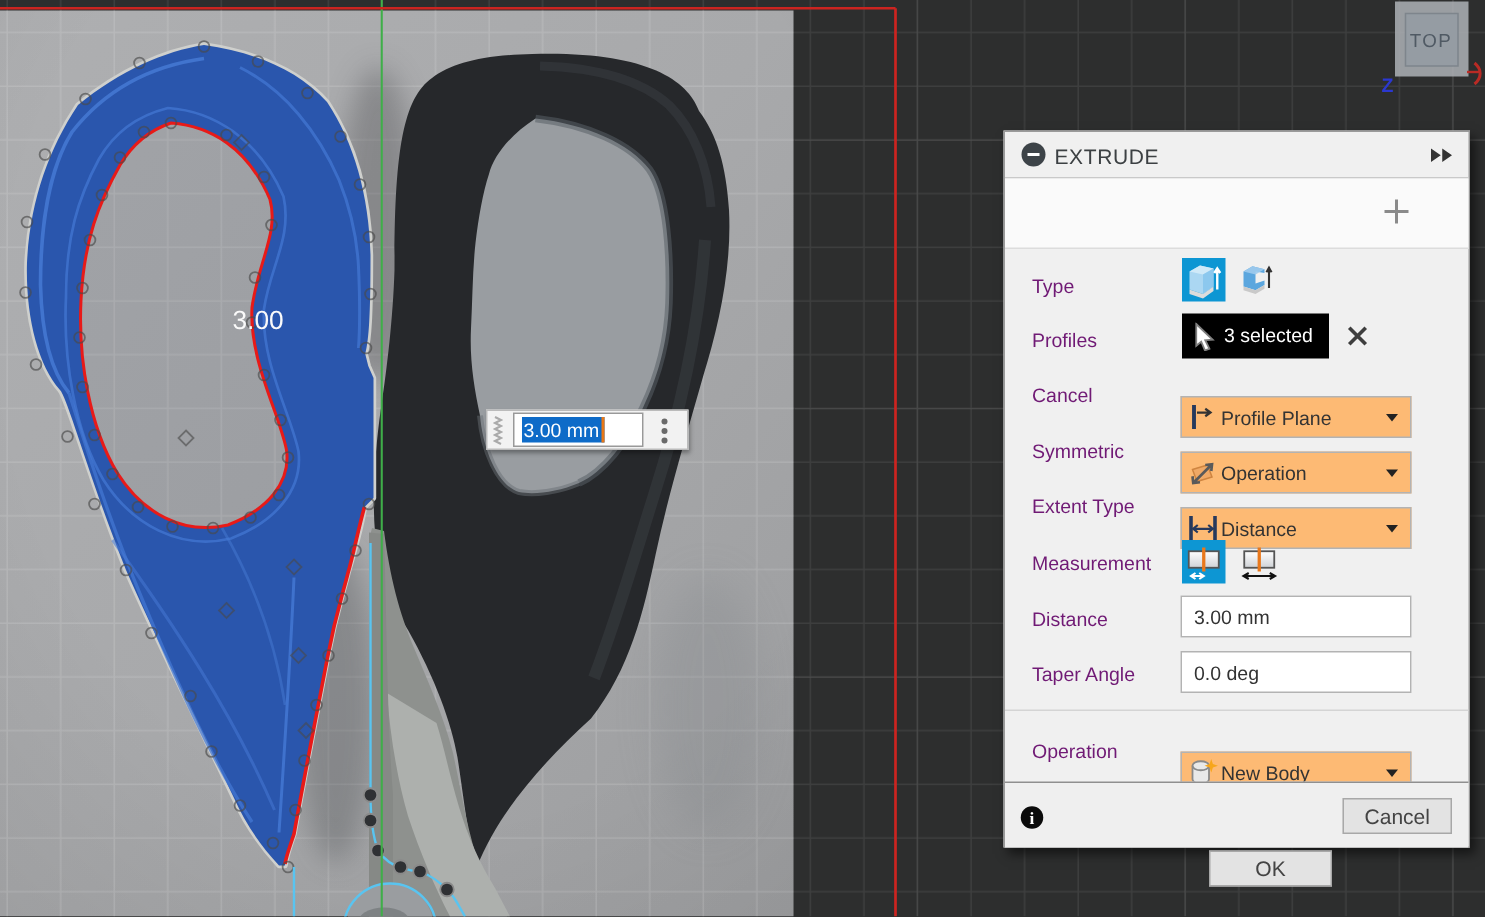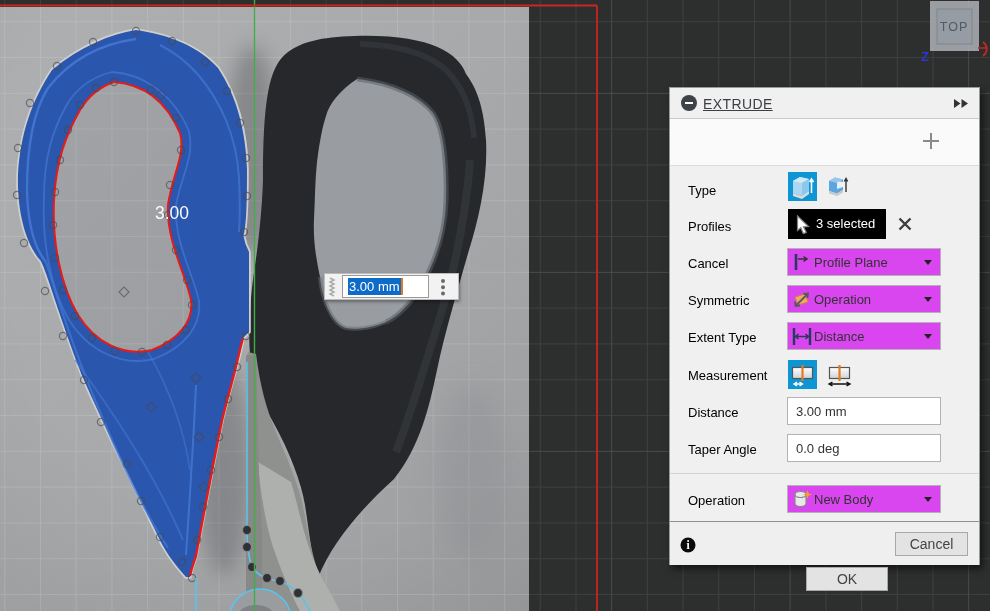--- a/index.html
+++ b/index.html
@@ -3,27 +3,27 @@
 <meta charset="utf-8">
 <style>
 html,body{margin:0;padding:0;background:#2d2e2e;width:990px;height:611px;overflow:hidden;
  font-family:"Liberation Sans",sans-serif;}
 #stage{position:absolute;left:0;top:0;width:990px;height:611px;}
 #cv{position:absolute;left:0;top:0;}
 
 #panel{position:absolute;left:669px;top:87px;width:309px;height:476px;background:#f0f0f0;
  border:1px solid #9a9a9a;box-shadow:3px 4px 7px rgba(0,0,0,.55);color:#333;font-size:13px;}
 #hdr{position:absolute;left:0;top:0;width:100%;height:30px;border-bottom:1px solid #c9c9c9;}
-#hdr .ttl{position:absolute;left:33px;top:8px;font-size:14px;color:#3c4043;letter-spacing:.4px;text-decoration:underline;}
+#hdr .ttl{position:absolute;left:33px;top:8px;font-size:14px;color:#3c4043;letter-spacing:.4px;}
 #hdr .min{position:absolute;left:11px;top:7px;width:16px;height:16px;border-radius:50%;background:#3d4348;}
 #hdr .min:after{content:"";position:absolute;left:4px;top:7px;width:8px;height:2px;background:#fff;}
 #presetrow{position:absolute;left:0;top:31px;width:100%;height:46px;background:#fafafa;border-bottom:1px solid #dcdcdc;}
 #preset{position:absolute;left:15px;top:8px;width:226px;height:28px;background:#fff;border:1px solid #b3b3b3;}
-.lbl{position:absolute;left:18px;color:#000000;}
-.combo{position:absolute;left:117px;width:152px;height:26px;background:#d946ef;border:1px solid #b3b3b3;}
+.lbl{position:absolute;left:18px;color:#701a75;}
+.combo{position:absolute;left:117px;width:152px;height:26px;background:#fdba74;border:1px solid #b3b3b3;margin-top:16px;}
 .combo .tx{position:absolute;left:26px;top:6px;}
 .caret{position:absolute;right:8px;top:11px;width:0;height:0;border-left:4.5px solid transparent;
  border-right:4.5px solid transparent;border-top:5px solid #222;}
 .input{position:absolute;left:117px;width:152px;height:26px;background:#fff;border:1px solid #b3b3b3;}
 .input .tx{position:absolute;left:8px;top:6px;}
 .ibtn{position:absolute;width:29px;height:29px;}
 .ibtn.sel{background:#0d96d3;}
 .btn{position:absolute;top:444px;height:22px;background:#e3e3e3;border:1px solid #a8a8a8;
  font-size:14px;color:#444;text-align:center;line-height:22px;}
 

